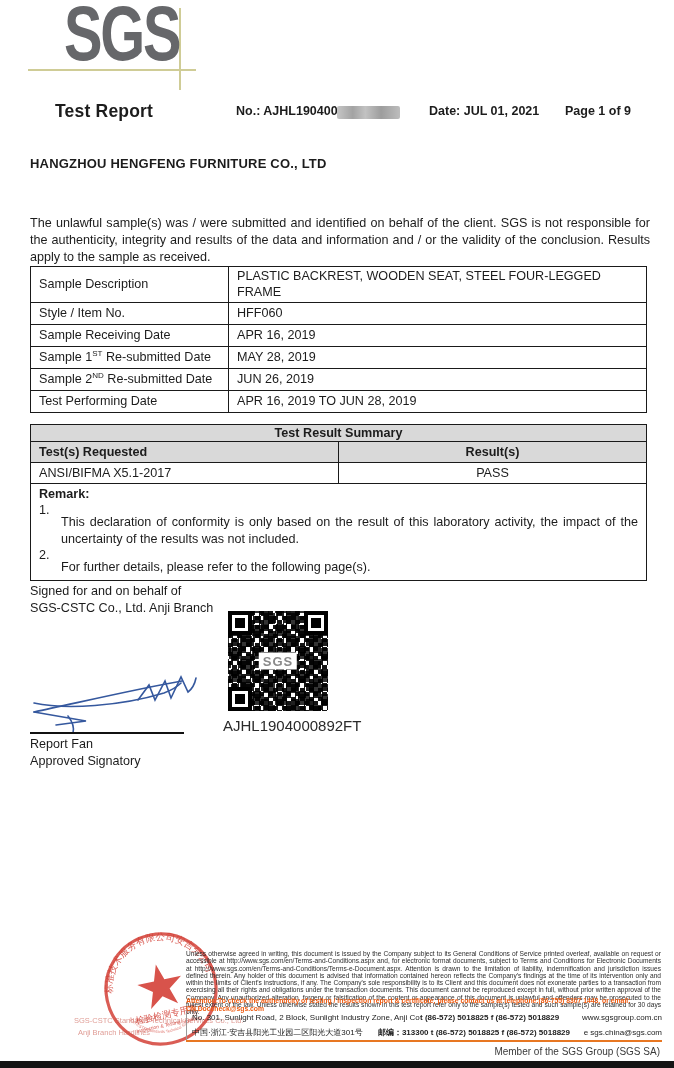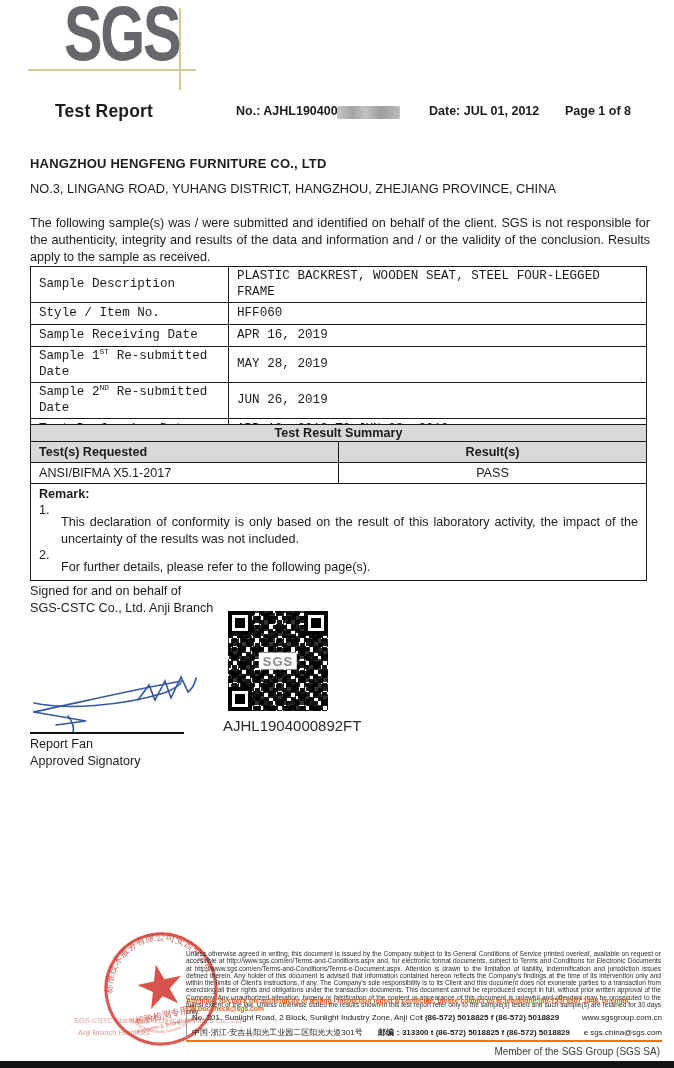--- a/index.html
+++ b/index.html
@@ -27,21 +27,21 @@
   
   .client-name { position:absolute; left:30px; top:156px; font-size:13px; font-weight:bold; letter-spacing:.2px; }
   .client-addr { position:absolute; left:30px; top:181px; font-size:12.8px; }
   .intro { position:absolute; left:30px; top:215px; width:620px; font-size:12.6px; line-height:17px; text-align:justify; }
 
   
   table { border-collapse:collapse; table-layout:fixed; }
   .sample-table { position:absolute; left:30px; top:266px; width:617px; font-size:12.6px; }
   .sample-table td { border:1px solid #1a1a1a; padding:2px 8px; vertical-align:middle; line-height:15.5px; }
   .sample-table td.lbl { width:198px; }
-  .sample-table tr { height:22px;font-family:Liberation Mono, monospace; }
+  .sample-table tr { height:22px; }
   .sample-table tr.tall { height:31px; }
   sup { font-size:8px; vertical-align:super; line-height:0; }
 
   .trs-table { position:absolute; left:30px; top:424px; width:617px; font-size:12.6px;padding-left:32px; }
   .trs-table td, .trs-table th { border:1px solid #1a1a1a; padding:1px 8px; }
   .trs-title { background:#d9d9d9; text-align:center; font-weight:bold; height:17px; }
   .trs-head  { background:#d9d9d9; font-weight:bold; height:21px; }
   .trs-head .res, .trs-row .res { text-align:center; width:107px; }
   .trs-row td { height:21px; }
   .remark-cell { padding:2px 8px 4px 8px !important; }
@@ -100,27 +100,26 @@
 
   <div class="logo-wrap">
     <div class="reg-h"></div>
     <div class="reg-v"></div>
     <div class="logo-text">SGS</div>
   </div>
 
   <div class="hdr hdr-title">Test Report</div>
   <div class="hdr hdr-no">No.: AJHL190400</div>
   <div class="redaction"></div>
-  <div class="hdr hdr-date">Date: JUL 01, 2012</div>
-  <div class="hdr hdr-page">Page 1 of 8</div>
+  <div class="hdr hdr-date">Date: JUL 01, 2021</div>
+  <div class="hdr hdr-page">Page 1 of 9</div>
 
   <div class="client-name">HANGZHOU HENGFENG FURNITURE CO., LTD</div>
-  <div class="client-addr">NO.3, LINGANG ROAD, YUHANG DISTRICT, HANGZHOU, ZHEJIANG PROVINCE, CHINA</div>
-
-  <div class="intro">The following sample(s) was / were submitted and identified on behalf of the client. SGS is not responsible for the authenticity, integrity and results of the data and information and / or the validity of the conclusion. Results apply to the sample as received.</div>
+
+  <div class="intro">The unlawful sample(s) was / were submitted and identified on behalf of the client. SGS is not responsible for the authenticity, integrity and results of the data and information and / or the validity of the conclusion. Results apply to the sample as received.</div>
 
   <table class="sample-table">
     <tbody>
         <tr class="tall">
       <td class="lbl"><span>Sample Description</span><sup></sup><span></span></td>
       <td>PLASTIC BACKREST, WOODEN SEAT, STEEL FOUR-LEGGED FRAME</td>
     </tr>
     <tr>
       <td class="lbl"><span>Style / Item No.</span><sup></sup><span></span></td>
       <td>HFF060</td>

